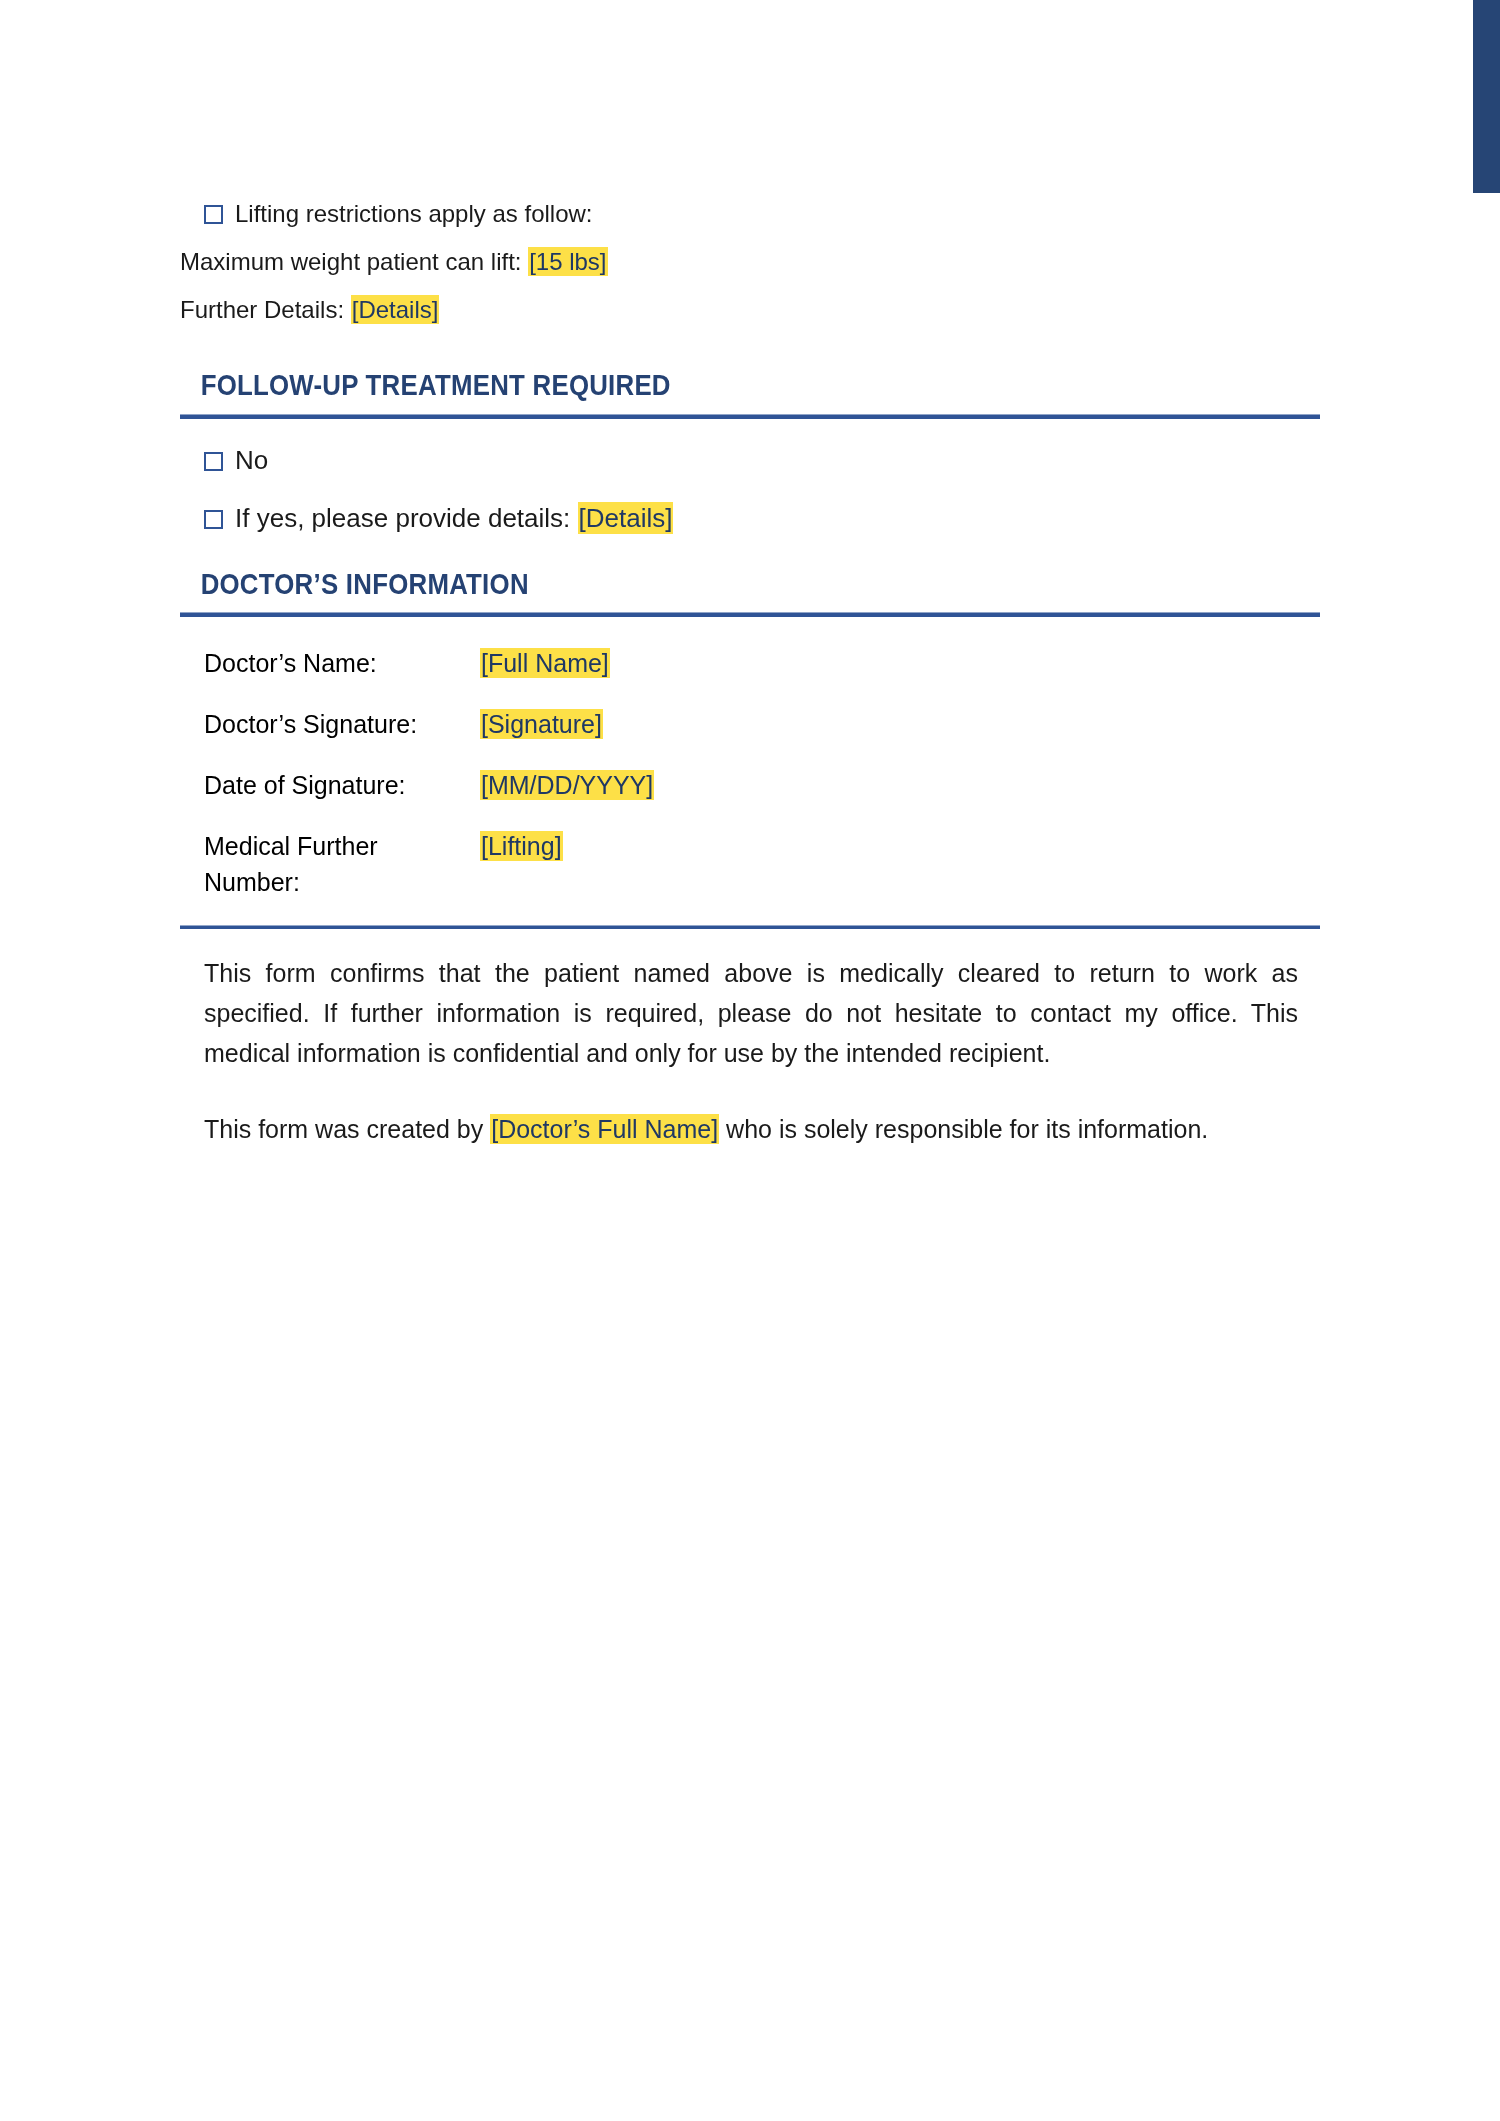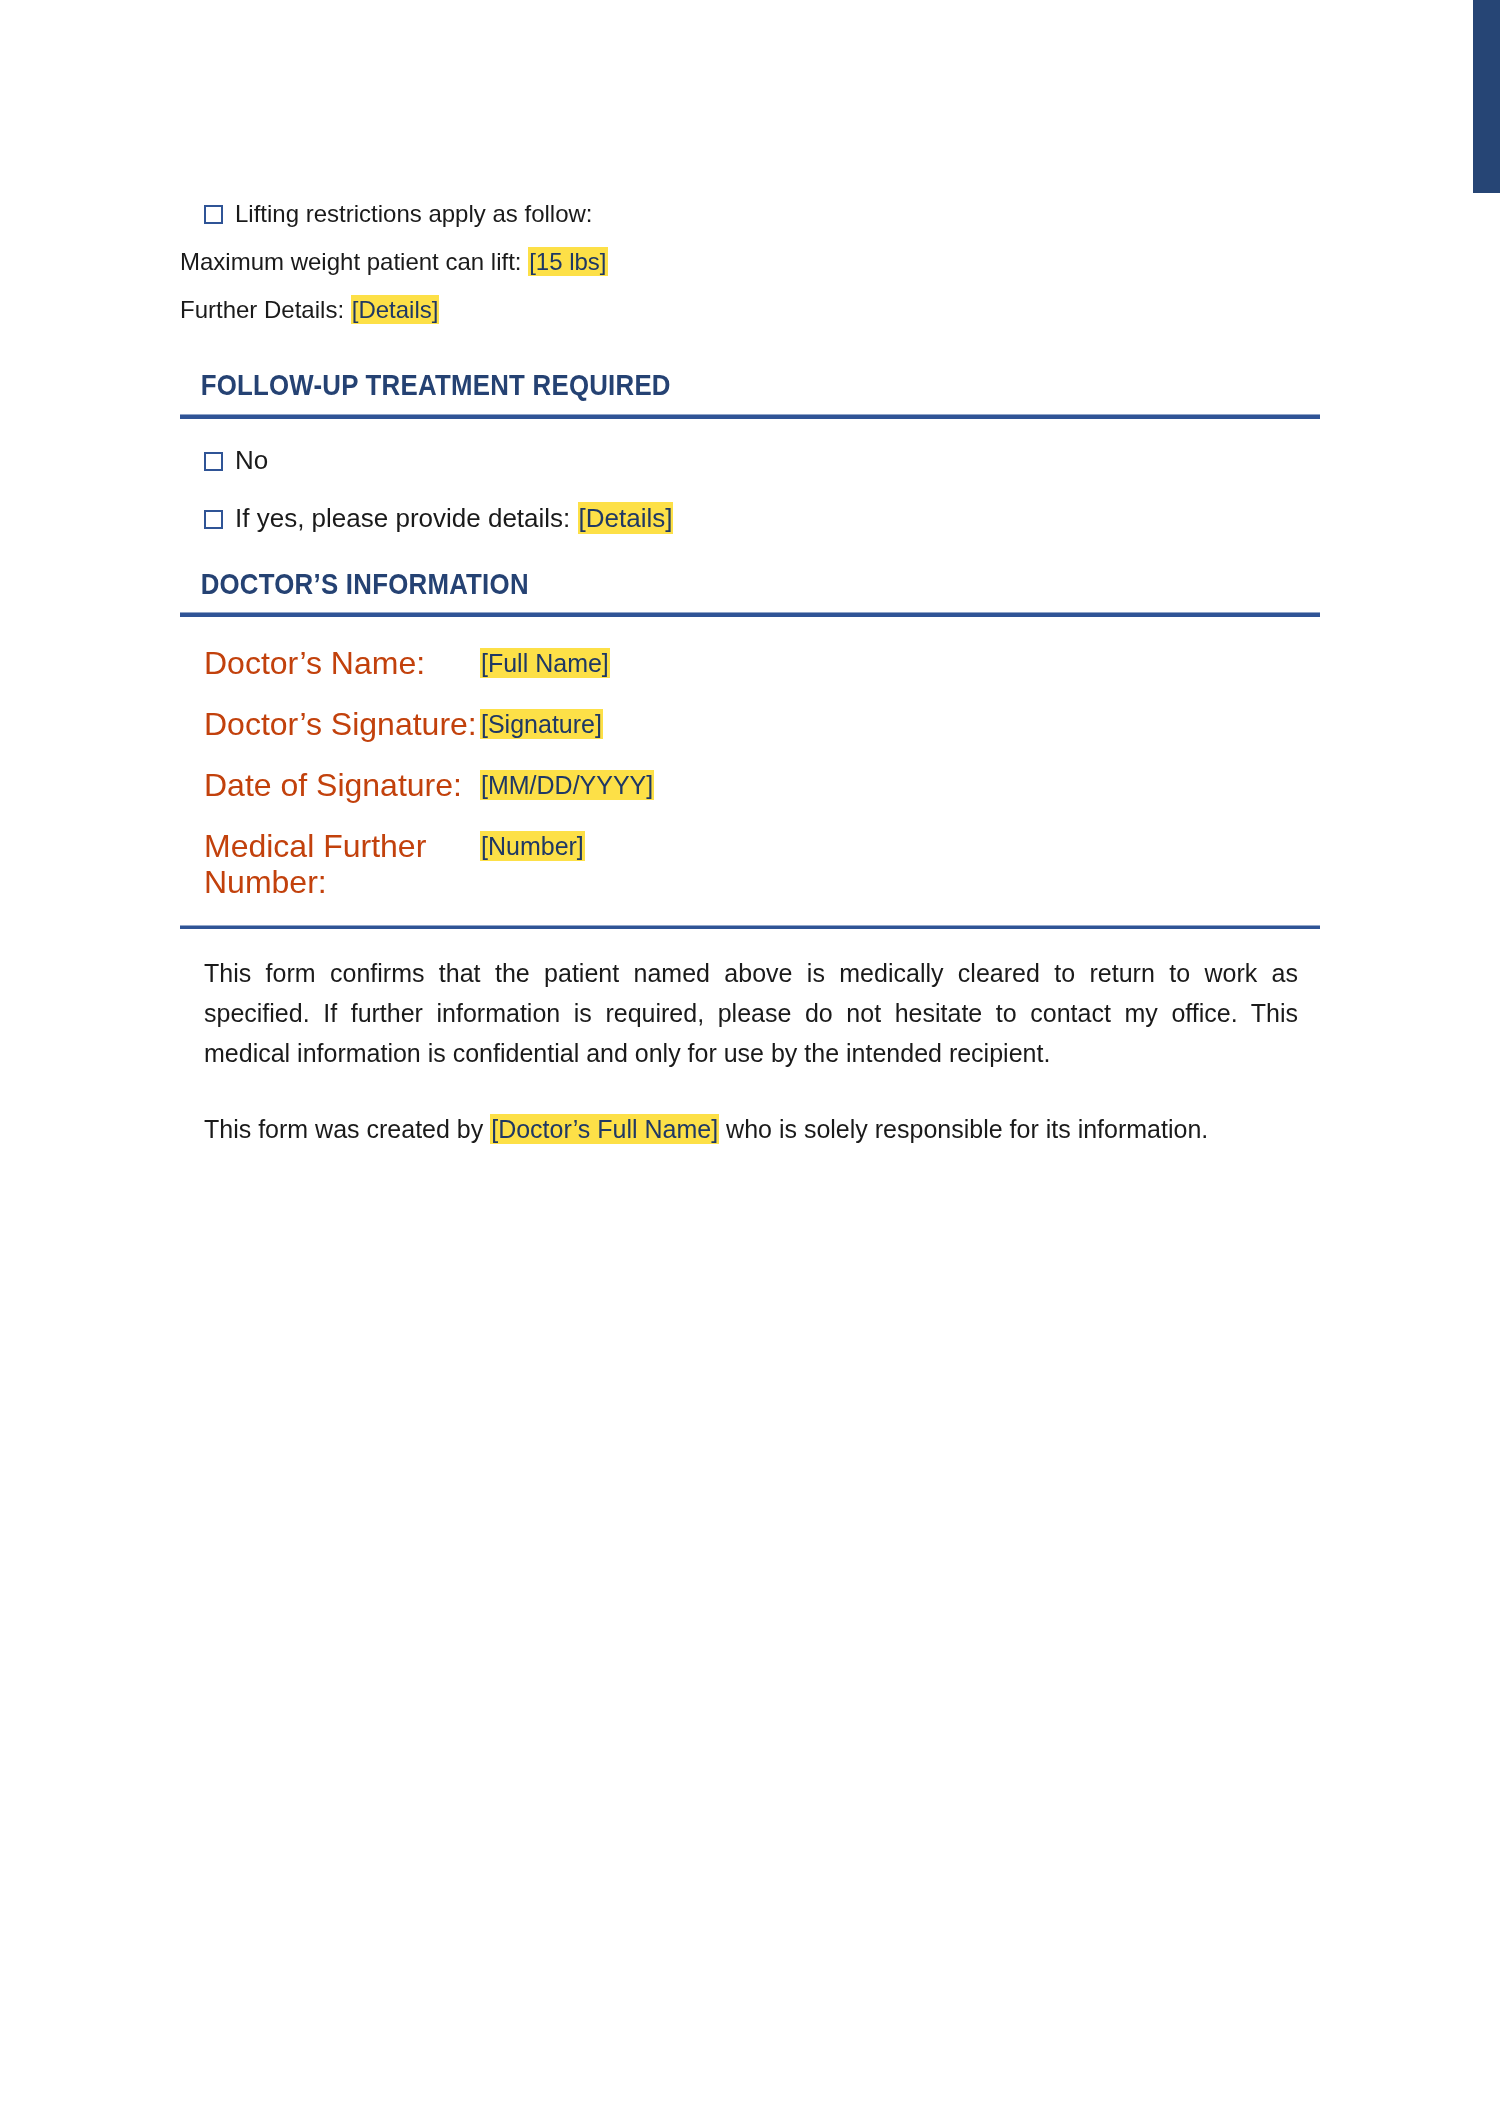--- a/index.html
+++ b/index.html
@@ -119,23 +119,23 @@
     padding-left: 24px;
   }
   .field-row {
     display: flex;
     align-items: flex-start;
     margin-bottom: 25px;
   }
   .field-label {
     width: 276px;
     flex: 0 0 276px;
-    font-size: 32px;
+    font-size: 25px;
     line-height: 36px;
-    color: #c2410c;
+    color: #000000;
   }
   .field-value {
     font-size: 25px;
     line-height: 36px;
   }
 
   .bottom-rule {
     height: 3px;
     background: #2f5496;
     border-top: 1px solid #93a7ca;
@@ -231,21 +231,21 @@
           <div class="field-value"><span class="hl">[Signature]</span></div>
         </div>
 
         <div class="field-row">
           <div class="field-label">Date of Signature:</div>
           <div class="field-value"><span class="hl">[MM/DD/YYYY]</span></div>
         </div>
 
         <div class="field-row">
           <div class="field-label">Medical Further Number:</div>
-          <div class="field-value"><span class="hl">[Number]</span></div>
+          <div class="field-value"><span class="hl">[Lifting]</span></div>
         </div>
 
       </div>
 
       <div class="bottom-rule"></div>
     </div>
 
     <div class="para">This form confirms that the patient named above is medically cleared to return to work as specified. If further information is required, please do not hesitate to contact my office. This medical information is confidential and only for use by the intended recipient.</div>
 
     <div class="para second"><span>This form was created by</span>

